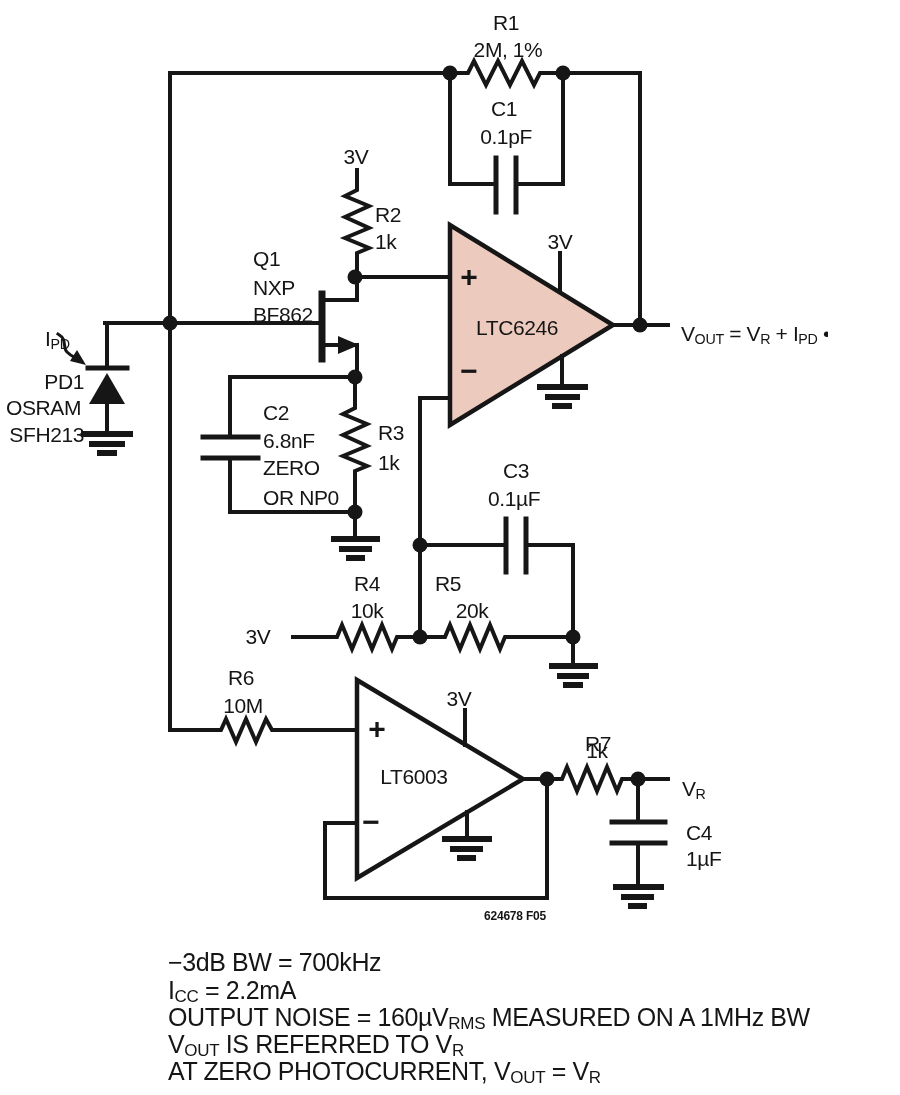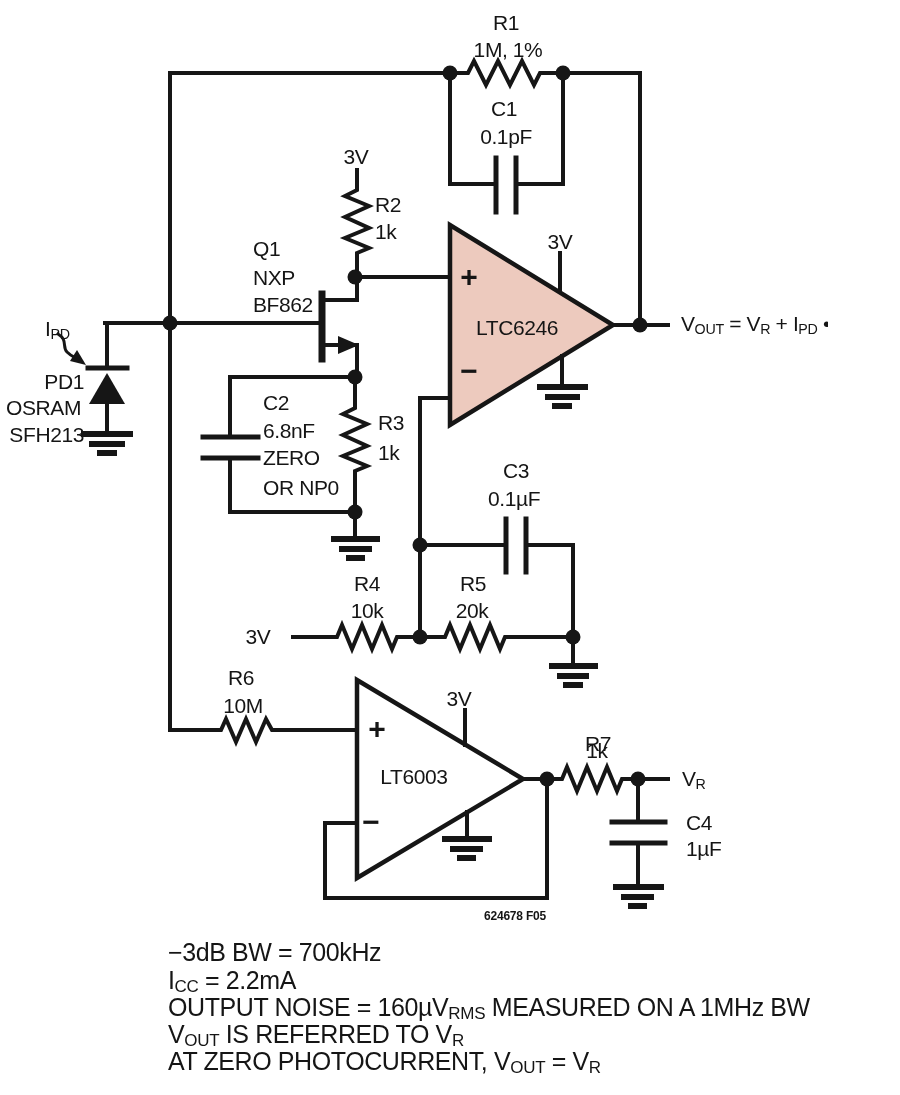--- a/index.html
+++ b/index.html
@@ -6,21 +6,21 @@
   .canvas{
     position:relative;width:828px;height:1095px;background:#ffffff;overflow:hidden;
     font-family:"Liberation Sans",sans-serif;color:#111;
   }
   .canvas svg{position:absolute;left:0;top:0;}
   .lbl{
     position:absolute;white-space:nowrap;font-size:21px;line-height:1;
     letter-spacing:-0.4px;color:#151515;font-weight:400;
   }
   .lbl.c{transform:translate(-50%,-50%);}
-  .lbl.l{transform:translate(0,-50%);}
+  .lbl.l{transform:translate(0,-50%);margin-top:10px;}
   .lbl.r{transform:translate(-100%,-50%);}
   .lbl sub{font-size:0.68em;position:relative;top:0.2em;vertical-align:baseline;letter-spacing:-0.3px;}
   .pm{font-size:30px;font-weight:700;letter-spacing:0;}
   .fig{font-size:12px;font-weight:700;letter-spacing:-0.2px;}
   .notes .lbl{font-size:25px;}
 </style>
 </head>
 <body>
 
 <div class="canvas">
@@ -130,21 +130,21 @@
       <circle cx="420" cy="545" r="7.5"></circle>
       <circle cx="420" cy="637" r="7.5"></circle>
       <circle cx="573" cy="637" r="7.5"></circle>
       <circle cx="640" cy="325" r="7.5"></circle>
       <circle cx="547" cy="779" r="7.5"></circle>
       <circle cx="638" cy="779" r="7.5"></circle>
     </g>
   </svg>
 
   <div class="lbl c" style="left:506px;top:22px">R1</div>
-  <div class="lbl c" style="left:508px;top:49px">1M, 1%</div>
+  <div class="lbl c" style="left:508px;top:49px">2M, 1%</div>
   <div class="lbl c" style="left:504px;top:108px">C1</div>
   <div class="lbl c" style="left:506px;top:136px">0.1pF</div>
 
   <div class="lbl c" style="left:356px;top:156px">3V</div>
   <div class="lbl l" style="left:375px;top:204px">R2</div>
   <div class="lbl l" style="left:375px;top:231px">1k</div>
 
   <div class="lbl l" style="left:253px;top:248px">Q1</div>
   <div class="lbl l" style="left:253px;top:277px">NXP</div>
   <div class="lbl l" style="left:253px;top:304px">BF862</div>
@@ -166,21 +166,21 @@
   <div class="lbl l" style="left:263px;top:457px">ZERO</div>
   <div class="lbl l" style="left:263px;top:487px">OR NP0</div>
   <div class="lbl l" style="left:378px;top:422px">R3</div>
   <div class="lbl l" style="left:378px;top:452px">1k</div>
 
   <div class="lbl c" style="left:516px;top:470px">C3</div>
   <div class="lbl c" style="left:514px;top:498px">0.1µF</div>
 
   <div class="lbl c" style="left:367px;top:583px">R4</div>
   <div class="lbl c" style="left:367px;top:610px">10k</div>
-  <div class="lbl c" style="left:473px;top:583px">R5</div>
+  <div class="lbl c" style="left:448px;top:583px">R5</div>
   <div class="lbl c" style="left:472px;top:610px">20k</div>
   <div class="lbl c" style="left:258px;top:636px">3V</div>
 
   <div class="lbl c" style="left:241px;top:677px">R6</div>
   <div class="lbl c" style="left:243px;top:705px">10M</div>
 
   <div class="lbl c pm" style="left:377px;top:729px">+</div>
   <div class="lbl c pm" style="left:371px;top:822px">−</div>
   <div class="lbl c" style="left:414px;top:776px">LT6003</div>
   <div class="lbl c" style="left:459px;top:698px">3V</div>

